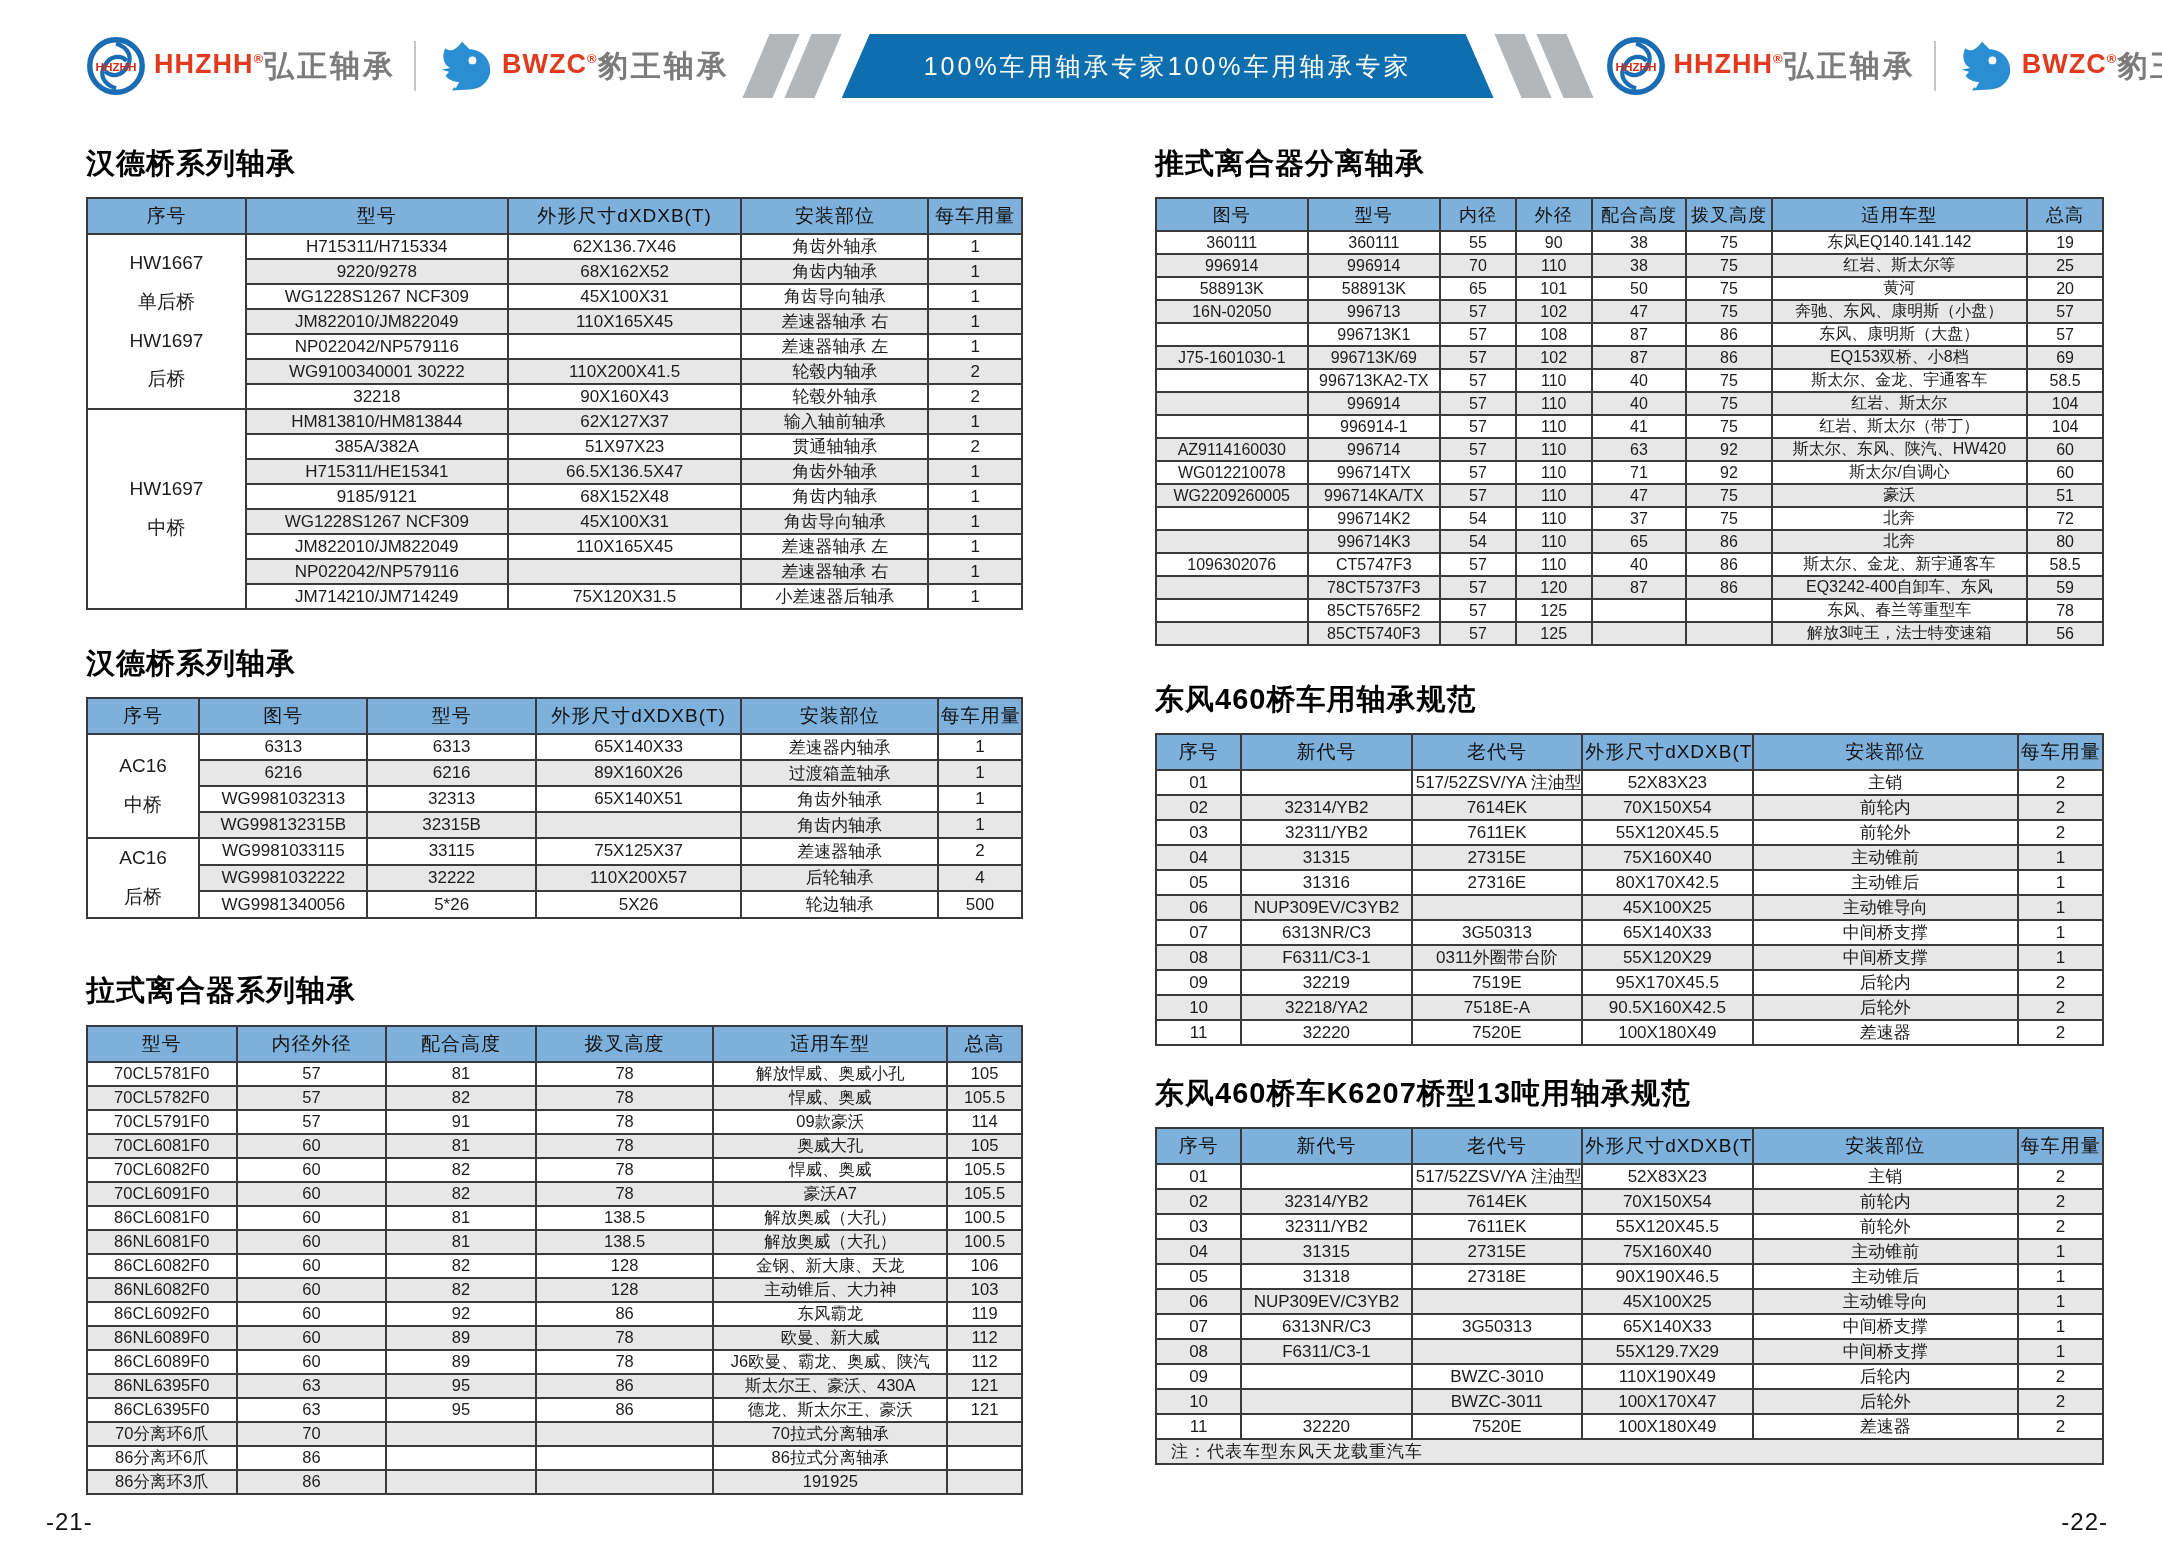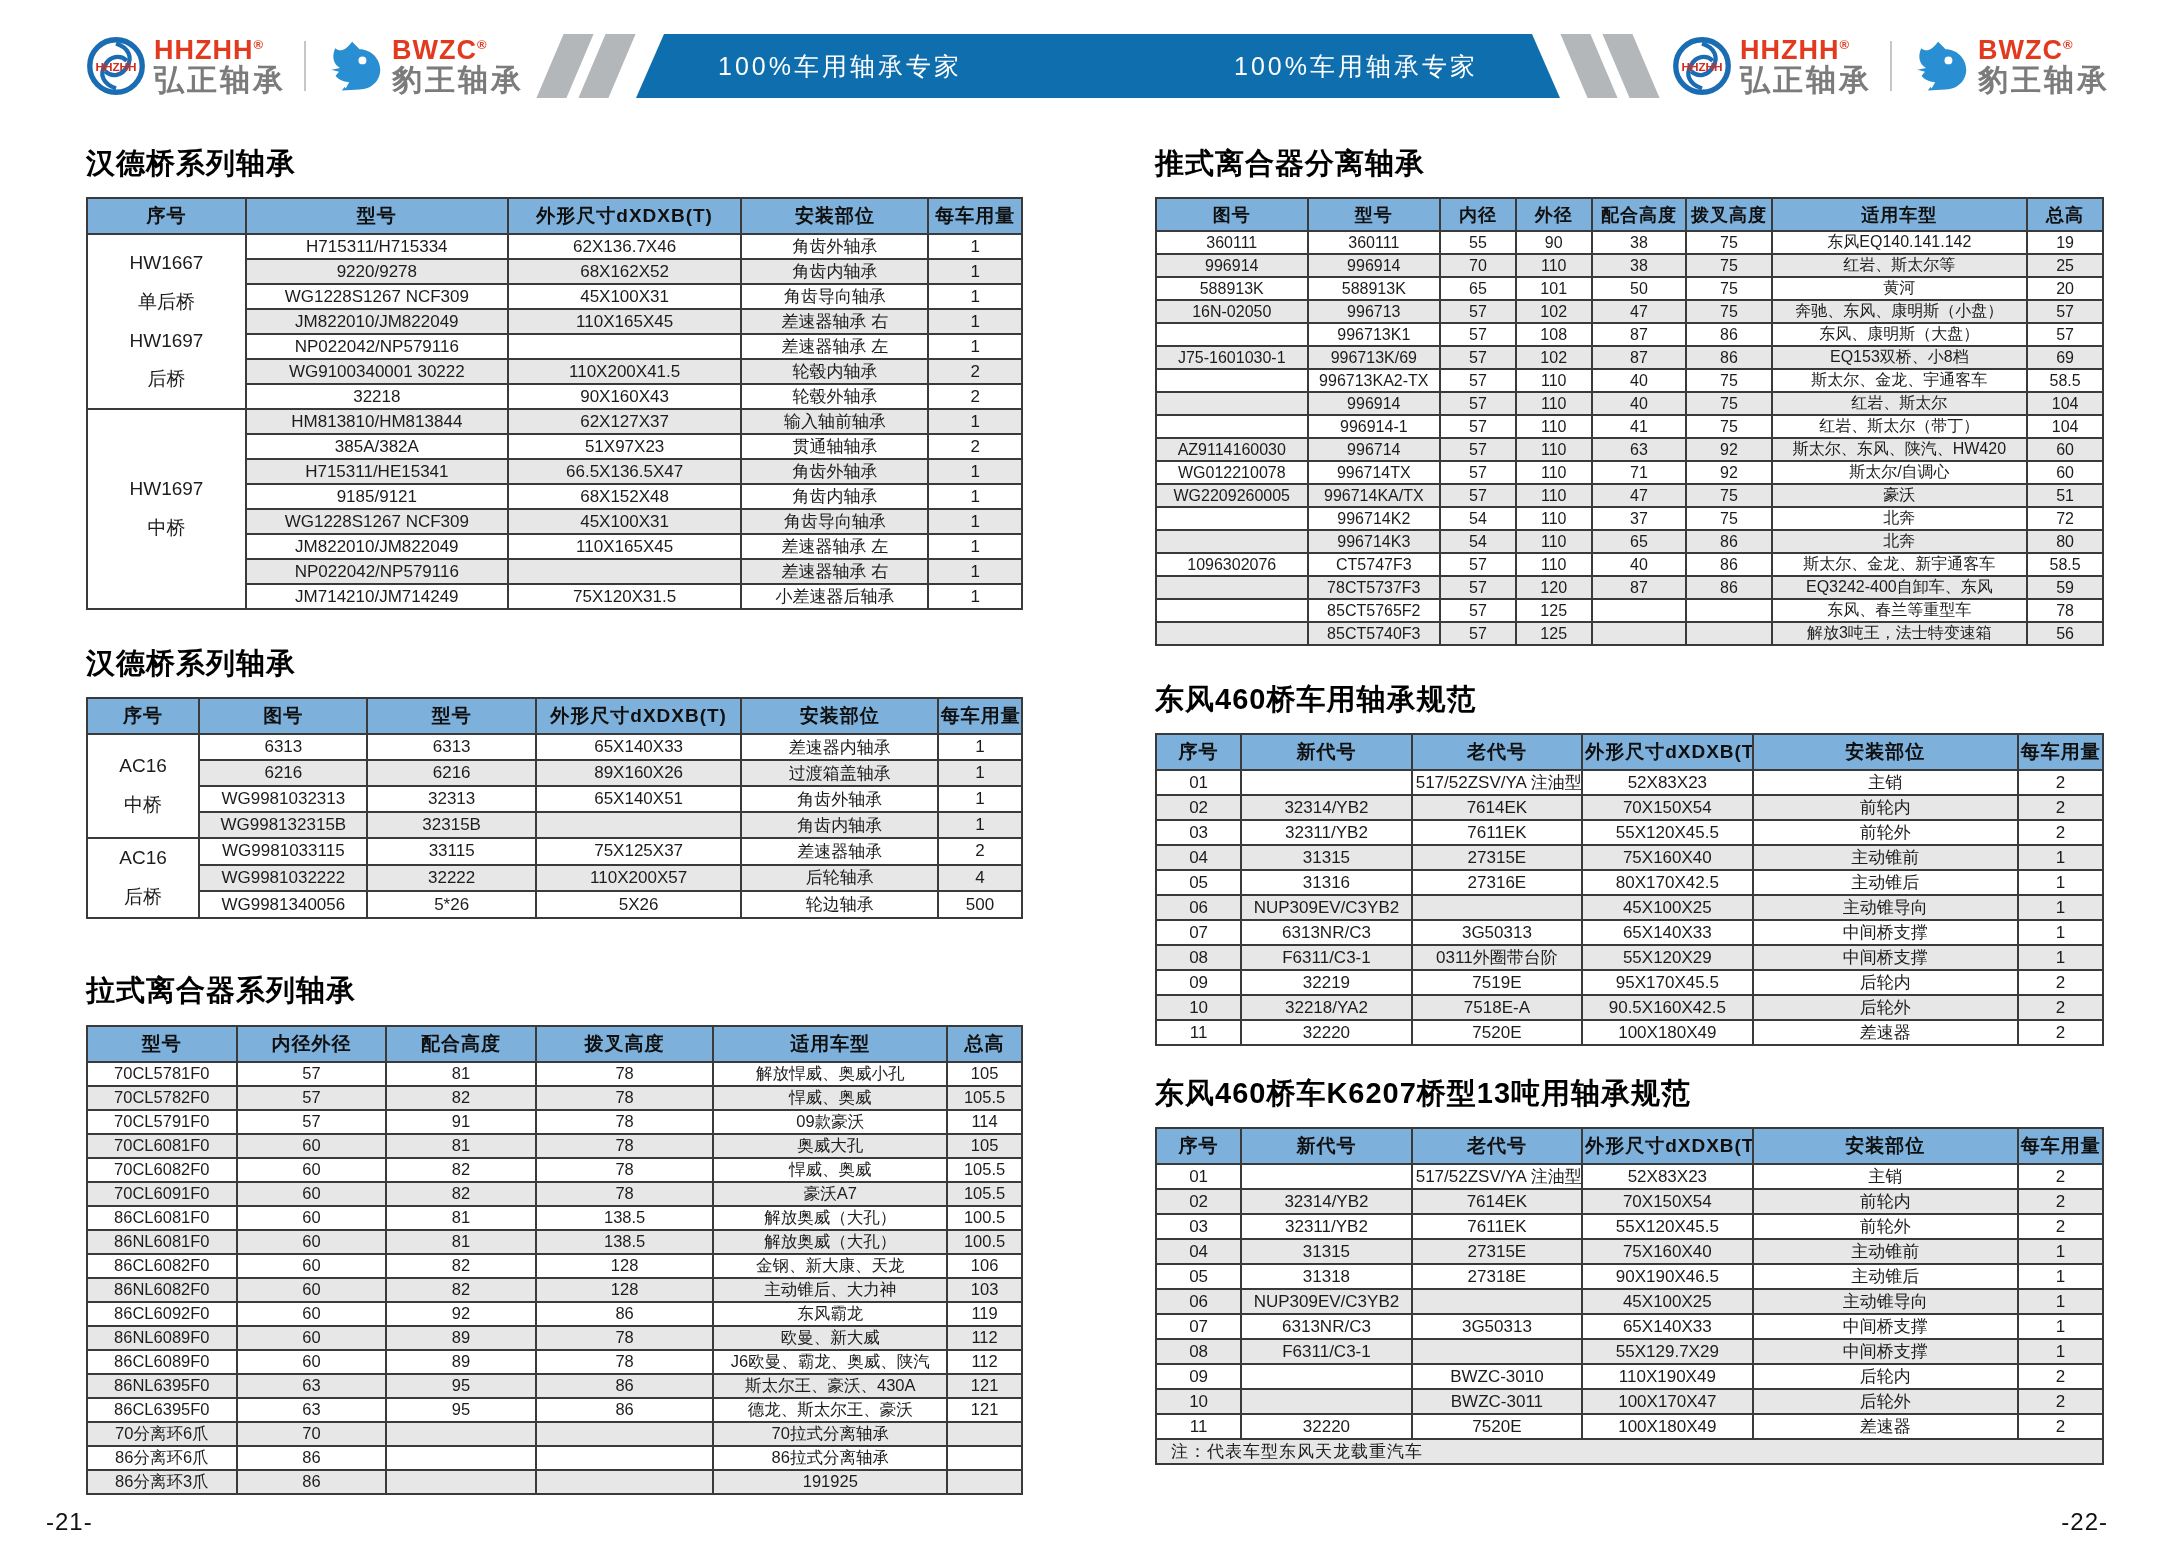--- a/index.html
+++ b/index.html
@@ -13,21 +13,21 @@
     width:2162px;height:1542px;position:relative;overflow:hidden;
     font-family:"Liberation Sans","DejaVu Sans",sans-serif;color:#1c1c1c;
   }
   
   .topbar{margin-top:34px;height:64px;display:flex;align-items:center;}
   .brandset{display:flex;align-items:center;flex:0 0 auto;}
   .brandset.left{padding-left:86px;}
   .brandset.right{padding-right:52px;}
   .brand{display:flex;align-items:center;}
   .brand-logo{width:60px;height:60px;flex:0 0 auto;}
-  .brand-text{margin-left:8px;display:flex;flex-direction:column;line-height:1.05;justify-content:flex-end;}
+  .brand-text{margin-left:8px;display:flex;line-height:1.05;justify-content:flex-end;}
   .brand-abbr{color:var(--brand-red);font-weight:bold;font-size:27px;letter-spacing:1px;white-space:nowrap;}
   .brand-abbr sup{font-size:13px;vertical-align:super;}
   .brand-name{color:var(--brand-gray);font-weight:bold;font-size:30px;letter-spacing:3px;white-space:nowrap;}
   .brand-divider{width:2px;height:50px;background:#c4c7c9;margin:0 18px;}
   .stripe{width:30px;height:64px;background:var(--stripe-gray);flex:0 0 auto;}
   .stripe.lft{transform:skewX(-23deg);}
   .stripe.rgt{transform:skewX(23deg);}
   .stripe.g1{margin-left:26px;} .stripe.g2{margin-left:12px;margin-right:14px;}
   .stripe.g3{margin-left:14px;} .stripe.g4{margin-left:12px;margin-right:26px;}
   .band{
@@ -48,21 +48,21 @@
   .page.right .st1{margin-top:46px;margin-bottom:13px;}
   .page.right .st2{margin-top:34px;margin-bottom:13px;}
   .page.right .st3{margin-top:28px;margin-bottom:13px;}
   .pageno{position:absolute;bottom:8px;font-size:24px;color:#111;letter-spacing:1px;}
   .page.left .pageno{left:46px;}
   .page.right .pageno{right:54px;}
   
   table.tbl{border-collapse:collapse;width:100%;table-layout:fixed;}
   .tbl th{
     background:var(--table-header-blue);border:2px solid var(--border-dark);
-    height:36px;font-size:19px;font-weight:700;color:#101010;letter-spacing:1px;
+    height:36px;font-size:19px;font-weight:400;color:#101010;letter-spacing:1px;
     padding:0 2px;overflow:hidden;white-space:nowrap;
   }
   .tbl td{
     border:2px solid var(--border-dark);height:24px;text-align:center;
     font-size:17px;color:#1c1c1c;padding:0 3px;overflow:hidden;white-space:nowrap;
   }
   .tbl tbody tr:nth-child(even) td{background:var(--row-alt-gray);}
   .tbl td[rowspan]{background:#fff !important;white-space:pre-line;font-size:19px;line-height:2.05;}
   .tbl td.note{text-align:left;padding-left:14px;letter-spacing:1px;}
   .t1 td{height:23px;}

